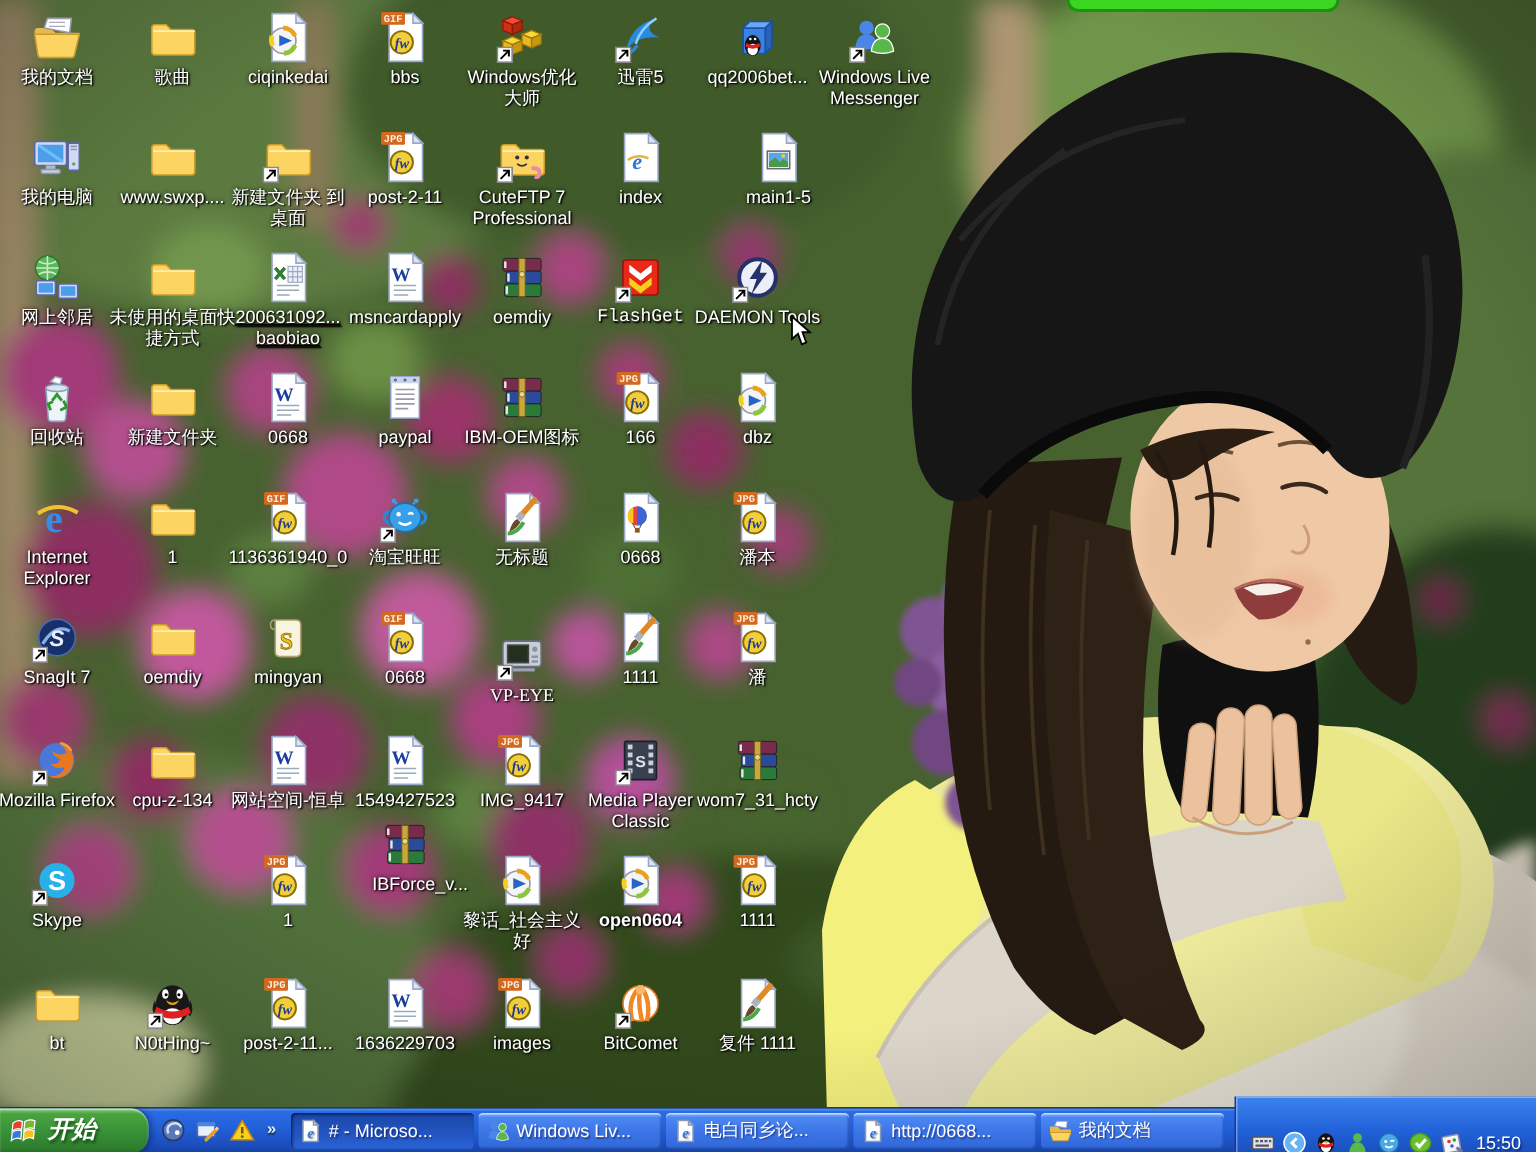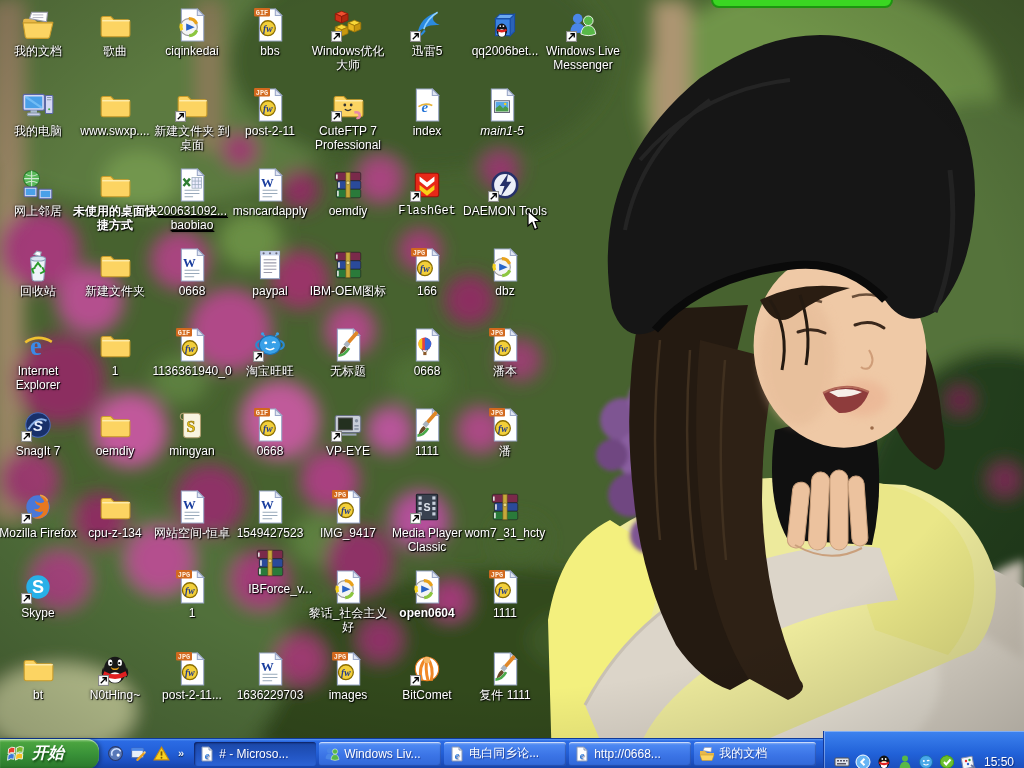--- a/index.html
+++ b/index.html
@@ -314,21 +314,21 @@
   </div>
         <div class="dicon" style="left: 73px; top: 88px;">
     <span class="art">
             <svg viewBox="0 0 32 32">
               <path d="M3 10 q0-2 2-2 h7 l3 3 h13 q2 0 2 2 v12 q0 2-2 2 H5 q-2 0-2-2 Z" fill="#fcd462" stroke="#c89b2a"></path>
               <path d="M4 12 h26" stroke="#fff3c0" stroke-width="1.2" opacity=".9"></path>
             </svg>
           </span>
     <span class="lbl">www.swxp....</span>
   </div>
-        <div class="dicon" style="left: 73px; top: 168px; font-weight: bold;">
+        <div class="dicon" style="left: 73px; top: 168px;">
     <span class="art">
             <svg viewBox="0 0 32 32">
               <path d="M3 10 q0-2 2-2 h7 l3 3 h13 q2 0 2 2 v12 q0 2-2 2 H5 q-2 0-2-2 Z" fill="#fcd462" stroke="#c89b2a"></path>
               <path d="M4 12 h26" stroke="#fff3c0" stroke-width="1.2" opacity=".9"></path>
             </svg>
           </span>
     <span class="lbl">未使用的桌面快捷方式</span>
   </div>
         <div class="dicon" style="left: 73px; top: 248px;">
     <span class="art">
@@ -703,21 +703,21 @@
               <path d="M6 1 h15 l6 6 v24 H6 Z" fill="#ffffff" stroke="#9aa7c8"></path>
               <path d="M21 1 l6 6 h-6 Z" fill="#dfe5f2" stroke="#9aa7c8"></path>
               <path d="M24 5 l-8 9" stroke="#e08828" stroke-width="3.5" stroke-linecap="round"></path>
               <path d="M16.5 13.5 l-3 3.5" stroke="#aab4c0" stroke-width="4.5"></path>
               <path d="M13 17 q-3 1-5 8 q5-2 7-6 Z" fill="#6a4a2a"></path>
               <path d="M7 26 q6 0 10-7" stroke="#4aa84a" stroke-width="2.5" fill="none"></path>
             </svg>
           </span>
     <span class="lbl">无标题</span>
   </div>
-        <div class="dicon" style="left: 306px; top: 408px;">
+        <div class="dicon" style="left: 306px; top: 420px; font-family: Liberation Serif, serif;">
     <span class="art">
             <svg viewBox="0 0 32 32">
               <rect x="4" y="7" width="24" height="16" rx="2" fill="#c8cdd8" stroke="#666e80"></rect>
               <rect x="7" y="9.5" width="13" height="11" fill="#23301f" stroke="#444"></rect>
               <circle cx="24" cy="12" r="1.6" fill="#8892a4"></circle>
               <rect x="22" y="16" width="4" height="1.5" fill="#8892a4"></rect>
               <rect x="22" y="19" width="4" height="1.5" fill="#8892a4"></rect>
               <rect x="8" y="24" width="16" height="2" fill="#9aa2b4"></rect>
             </svg>
             <span class="sc">
@@ -923,21 +923,21 @@
               <path d="M21 10 l4-4 v16 l-4 4 Z" fill="#2a62b8" stroke="#1a50a8"></path>
               <ellipse cx="13" cy="21" rx="5" ry="6.5" fill="#141414"></ellipse>
               <ellipse cx="13" cy="23.5" rx="3.2" ry="3.6" fill="#fff"></ellipse>
               <circle cx="11.5" cy="17" r=".8" fill="#fff"></circle>
               <circle cx="14.5" cy="17" r=".8" fill="#fff"></circle>
               <path d="M9 19.5 q4 2.5 8 0 l.8 2 q-4.8 3-9.6 0 Z" fill="#e02020"></path>
             </svg>
           </span>
     <span class="lbl">qq2006bet...</span>
   </div>
-        <div class="dicon" style="left: 460px; top: 88px; font-style: italic;">
+        <div class="dicon" style="left: 477px; top: 88px;">
     <span class="art">
             <svg viewBox="0 0 32 32">
               <path d="M6 1 h15 l6 6 v24 H6 Z" fill="#ffffff" stroke="#9aa7c8"></path>
               <path d="M21 1 l6 6 h-6 Z" fill="#dfe5f2" stroke="#9aa7c8"></path>
               <rect x="9" y="12" width="14" height="11" fill="#fff" stroke="#667"></rect>
               <rect x="10" y="13" width="12" height="6" fill="#58a8e8"></rect>
               <path d="M10 19 l4-3 3 3 2-2 3 2 v3 h-12 Z" fill="#4a9a4a"></path>
               <circle cx="19" cy="15" r="1.2" fill="#f8d020"></circle>
             </svg>
           </span>

